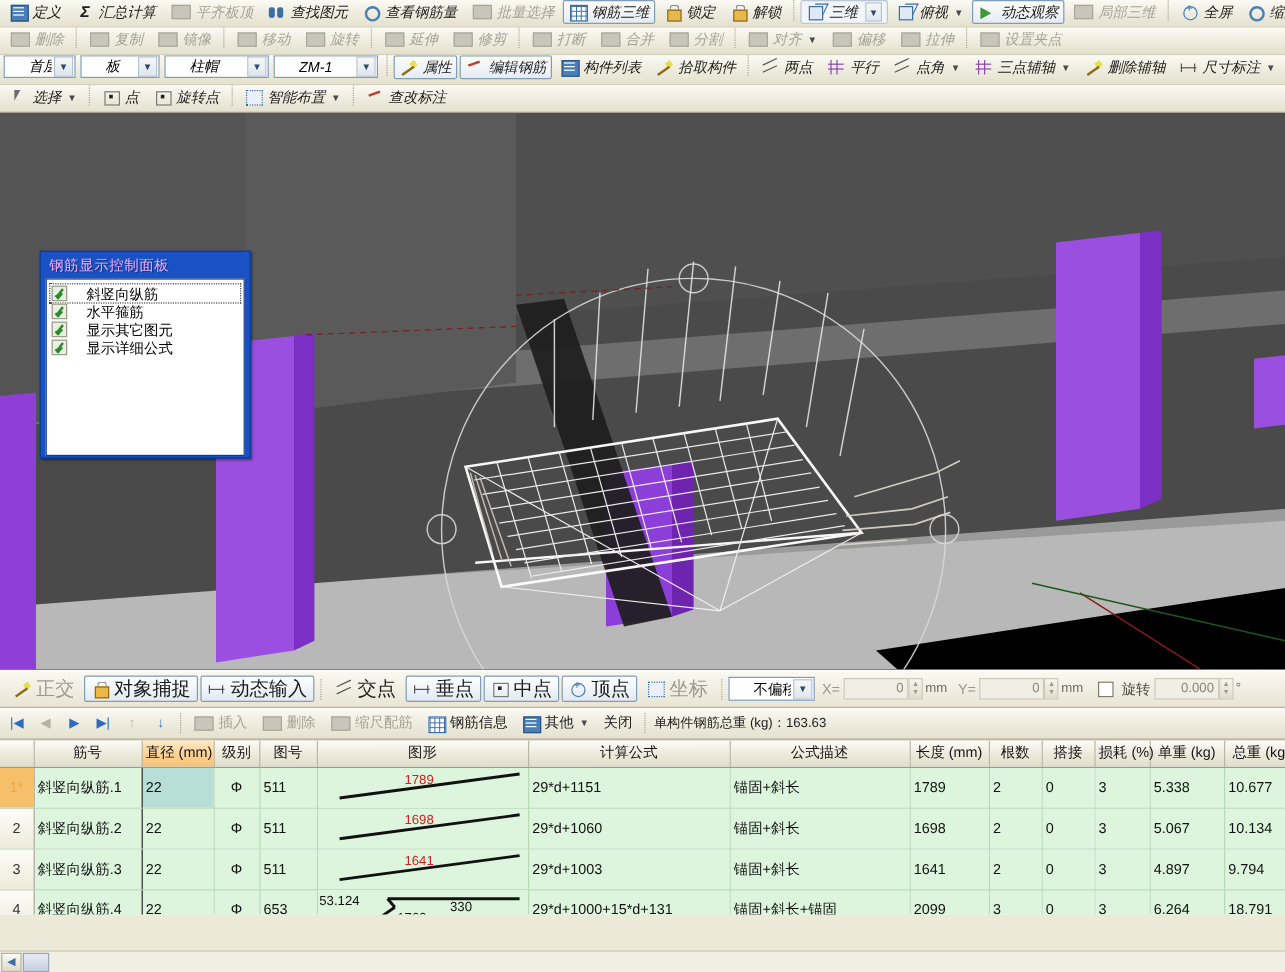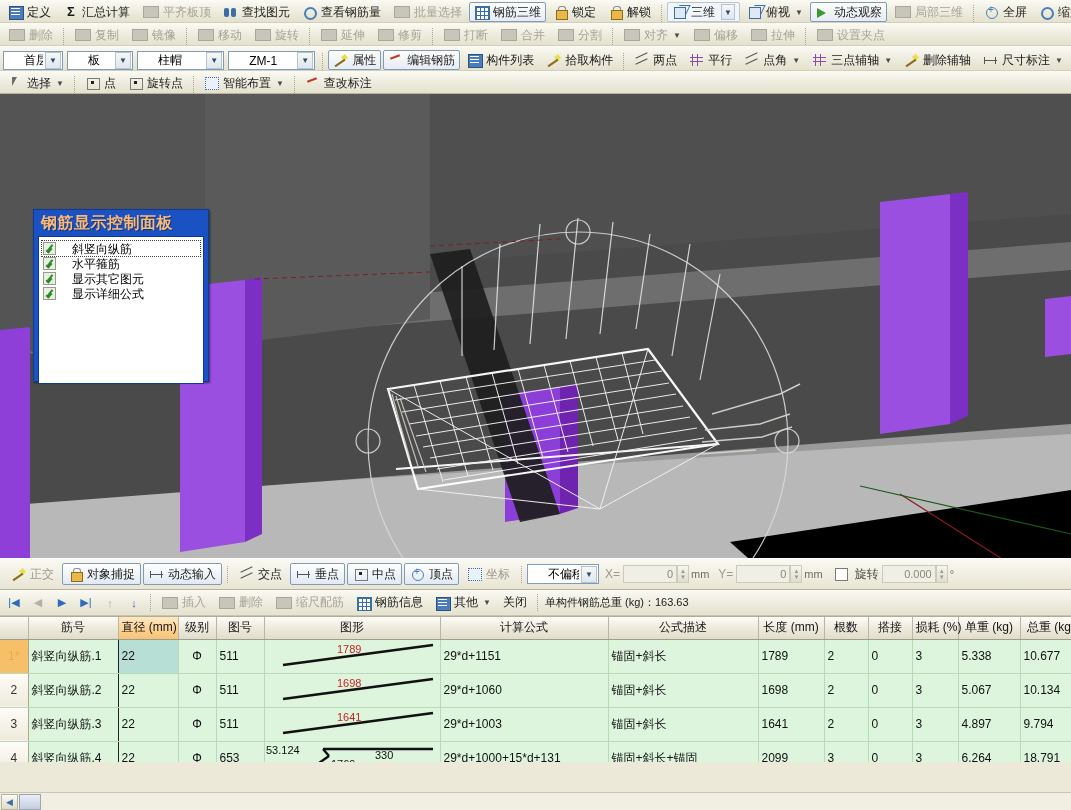--- a/index.html
+++ b/index.html
@@ -23,27 +23,28 @@
     padding-left: 4px;
   }
   .menustrip .mi {
     font-size: 11px; color: #333; margin-right: 16px;
     white-space: nowrap; line-height: 10px;
     position: relative; top: -3px;
   }
 
   
   .tbrow {
-    display: flex; align-items: flex-end;
+    display: flex; align-items: flex-start;
     height: 23px;
     background: linear-gradient(#fbfaf4, #eceadb 60%, #e4e1cf);
     border-bottom: 1px solid #d3cfb8;
     padding: 0 2px;
     white-space: nowrap;
     overflow: hidden;
+    font-style: italic;
   }
   .tbrow.r3 { height: 25px; }
   .tbrow.r4 { height: 23px; border-bottom: 1px solid #b8b49c; }
   .tbtn {
     display: inline-flex; align-items: center;
     height: 20px; padding: 0 4px; margin: 0 1px;
     border: 1px solid transparent;
     border-radius: 2px;
     color: #1b1b1b; font-size: 12px;
     gap: 3px;
@@ -146,21 +147,21 @@
   
   .fpanel {
     position: absolute; left: 33px; top: 115px;
     width: 176px; height: 173px;
     background: #1a52c4;
     border: 1px solid #0c3a94;
     box-shadow: 1px 1px 2px rgba(0,0,0,.5);
     padding: 2px;
   }
   .fpanel .ftitle {
-    color: #fdba74; font-weight: bold; font-size: 16px;
+    color: #f0abfc; font-weight: normal; font-size: 12px;
     padding: 1px 4px 2px 5px;
     letter-spacing: .5px;
     text-shadow: 1px 1px 0 rgba(0,0,0,.35);
   }
   .fpanel .fbody {
     background: #fff; border: 1px solid #0c3a94;
     height: 148px; margin: 0 2px 2px 2px; padding: 4px 3px;
   }
   .fitem {
     display: flex; align-items: center; gap: 16px;
@@ -191,21 +192,21 @@
     display: flex; align-items: center; height: 32px;
     background: linear-gradient(#faf9f2, #e8e5d4);
     border-top: 1px solid #fff;
     border-bottom: 1px solid #b8b49c;
     padding: 0 4px; white-space: nowrap; overflow: hidden;
   }
   .sbtn {
     display: inline-flex; align-items: center; gap: 3px;
     height: 22px; padding: 0 5px; margin: 10px 1px;
     border: 1px solid transparent; border-radius: 2px;
-    font-size: 12px; color: #1b1b1b;
+    font-size: 16px; color: #1b1b1b;
   }
   .sbtn.pressed {
     border: 1px solid #7f9db9;
     background: linear-gradient(#ffffff, #e2e9f3);
   }
   .sbtn.dim { color: #9c998c; }
   .numbox {
     width: 54px; height: 18px; background: #efefe6;
     border: 1px solid #cdcabb; color: #8b8878;
     text-align: right; padding: 1px 3px; font-size: 11px;

